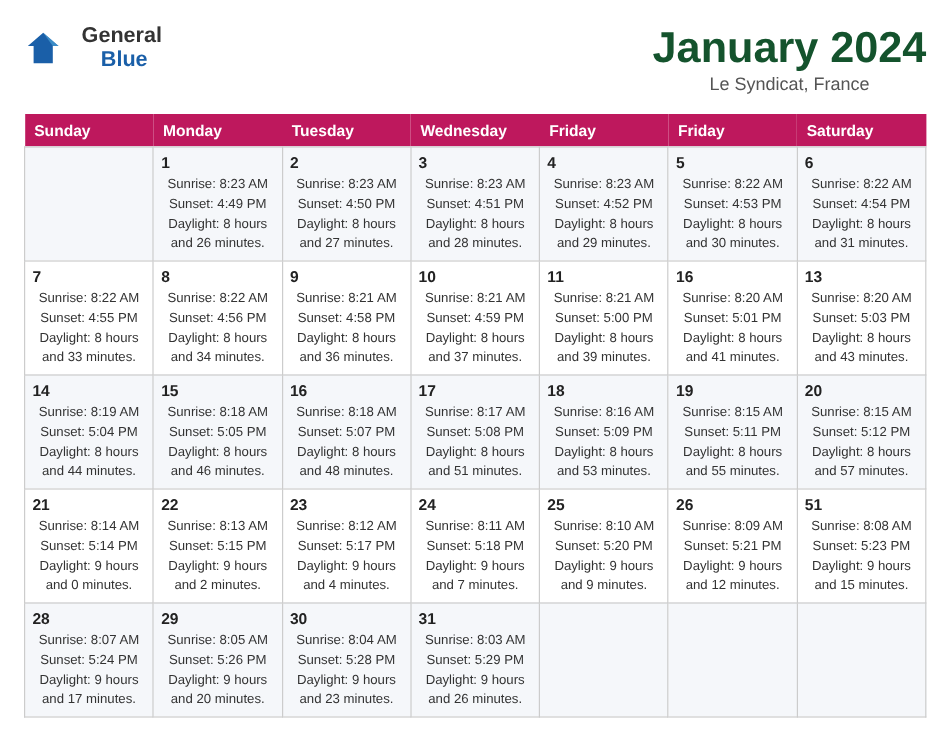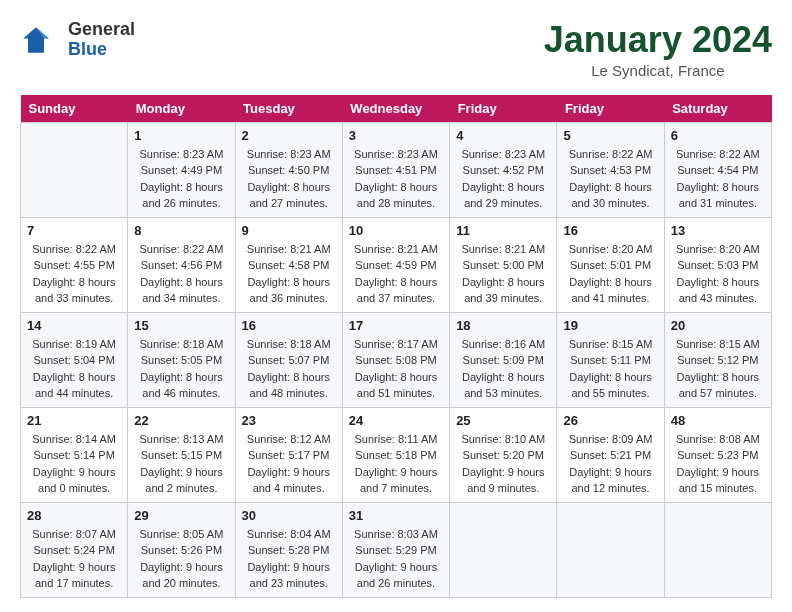--- a/index.html
+++ b/index.html
@@ -20,21 +20,21 @@
       display: flex;
       align-items: center;
       gap: 16px;
     }
     .logo-text {
       font-size: 18px;
       font-weight: bold;
       line-height: 1.1;
     }
     .logo-general { color: #333; }
-    .logo-blue { color: #1a5fa8; }
+    .logo-blue { color: #1a5fa8; margin-left: 16px; }
     .logo-icon {
       width: 32px;
       height: 32px;
     }
     .title-section {
       text-align: right;
     }
     .month-title {
       font-size: 36px;
       font-weight: bold;
@@ -225,21 +225,21 @@
         </td>
         <td>
           <div class="day-number">25</div>
           <div class="day-info">Sunrise: 8:10 AM<br>Sunset: 5:20 PM<br>Daylight: 9 hours and 9 minutes.</div>
         </td>
         <td>
           <div class="day-number">26</div>
           <div class="day-info">Sunrise: 8:09 AM<br>Sunset: 5:21 PM<br>Daylight: 9 hours and 12 minutes.</div>
         </td>
         <td>
-          <div class="day-number">48</div>
+          <div class="day-number">51</div>
           <div class="day-info">Sunrise: 8:08 AM<br>Sunset: 5:23 PM<br>Daylight: 9 hours and 15 minutes.</div>
         </td>
       </tr>
       <tr>
         <td>
           <div class="day-number">28</div>
           <div class="day-info">Sunrise: 8:07 AM<br>Sunset: 5:24 PM<br>Daylight: 9 hours and 17 minutes.</div>
         </td>
         <td>
           <div class="day-number">29</div>

